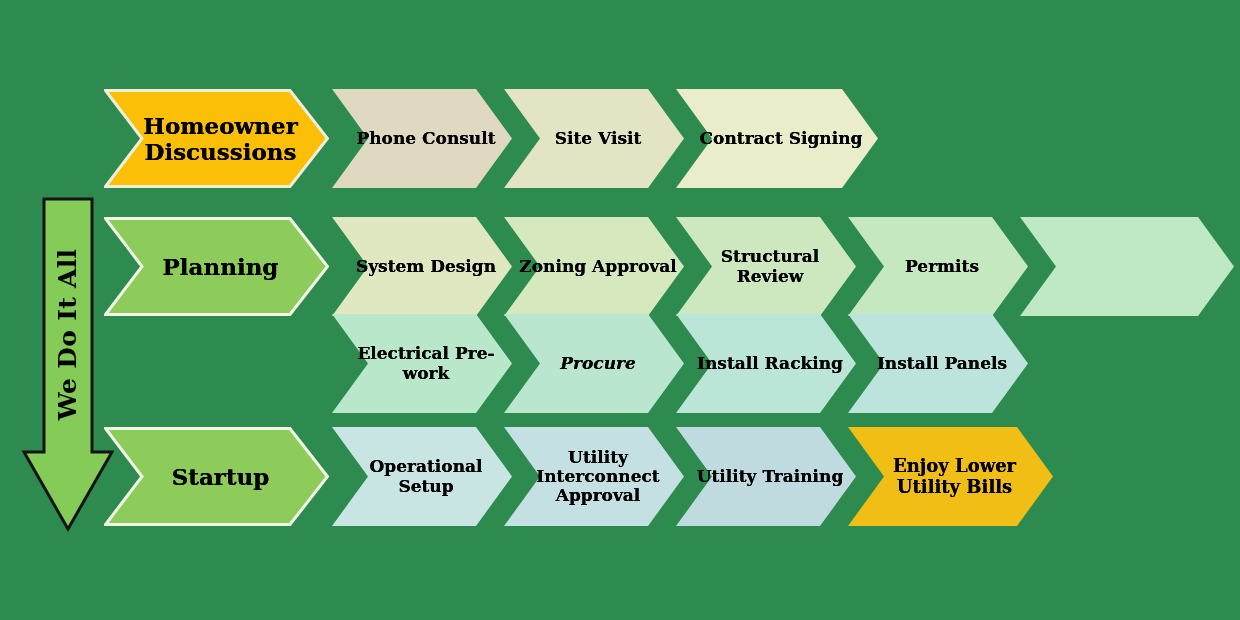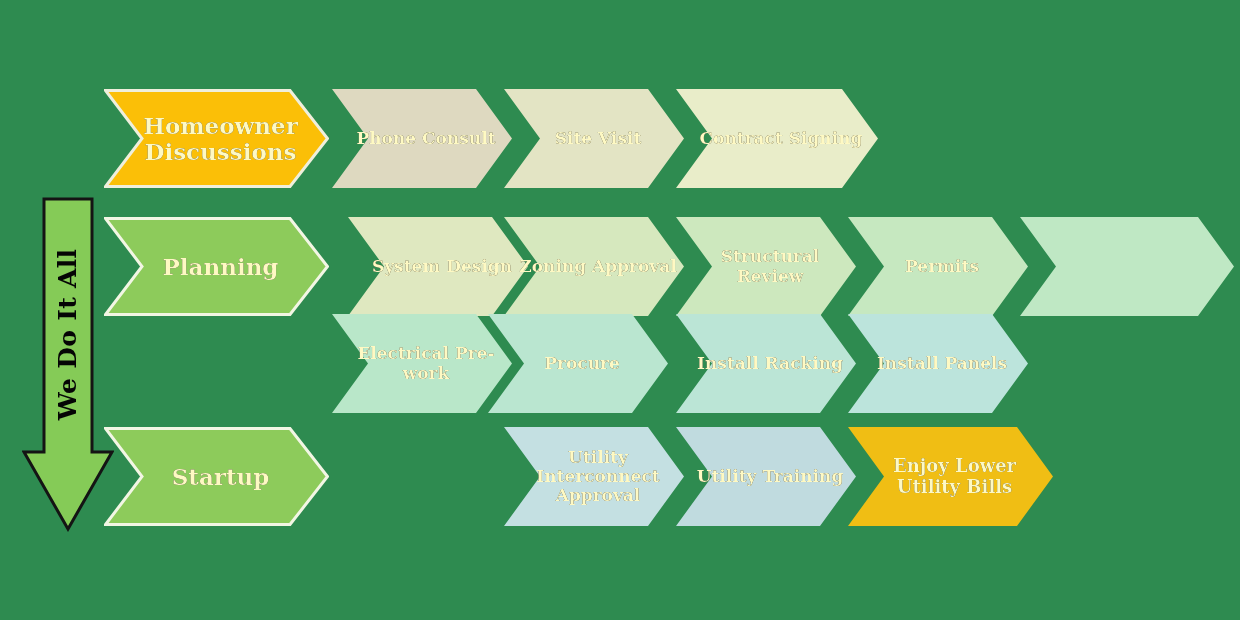--- a/index.html
+++ b/index.html
@@ -72,21 +72,21 @@
     display: flex;
     align-items: center;
     justify-content: center;
     box-sizing: border-box;
   }
   .chev .chev-label {
     position: relative;
     z-index: 2;
     text-align: center;
     font-weight: bold;
-    color: #fef9c3;
+    color: #000000;
     line-height: 1.12;
     font-family: "DejaVu Serif", "Liberation Serif", serif;
     padding-left: 14px;
     padding-right: 6px;
     text-shadow: 0 0 0 #000;
   }
   .chev svg {
     position: absolute;
     left: 0; top: 0;
     width: 100%;
@@ -146,21 +146,21 @@
 
   <div class="row" id="row2" style="left:104px; top:201px; width:1130px;margin-top:16px;">
 
     <div class="chev" style="left:0px; width:225px;">
       <svg viewBox="0 0 225 99" preserveAspectRatio="none">
         <polygon points="1.5,1.5 186,1.5 223.5,49.5 186,97.5 1.5,97.5 38,49.5" fill="#8DCB5B" stroke="#F2F6E4" stroke-width="3"></polygon>
       </svg>
       <div class="chev-label lbl-head">Planning</div>
     </div>
 
-    <div class="chev" style="left:244px; width:180px;">
+    <div class="chev" style="left:228px; width:180px;">
       <svg viewBox="0 0 180 99" preserveAspectRatio="none">
         <polygon points="0,0 144,0 180,49.5 144,99 0,99 36,49.5" fill="#DFE8C0"></polygon>
       </svg>
       <div class="chev-label lbl-step">System Design</div>
     </div>
 
     <div class="chev" style="left:400px; width:180px;">
       <svg viewBox="0 0 180 99" preserveAspectRatio="none">
         <polygon points="0,0 144,0 180,49.5 144,99 0,99 36,49.5" fill="#D6E8BE"></polygon>
       </svg>
@@ -191,21 +191,21 @@
   <div class="row" id="row3" style="left:104px; top:314px; width:1130px;">
 
 
     <div class="chev" style="left:228px; width:180px;">
       <svg viewBox="0 0 180 99" preserveAspectRatio="none">
         <polygon points="0,0 144,0 180,49.5 144,99 0,99 36,49.5" fill="#B9E7C9"></polygon>
       </svg>
       <div class="chev-label lbl-step">Electrical Pre-work</div>
     </div>
 
-    <div class="chev" style="left:384px; width:180px;">
+    <div class="chev" style="left:400px; width:180px;font-style:italic;">
       <svg viewBox="0 0 180 99" preserveAspectRatio="none">
         <polygon points="0,0 144,0 180,49.5 144,99 0,99 36,49.5" fill="#BAE6D0"></polygon>
       </svg>
       <div class="chev-label lbl-step">Procure</div>
     </div>
 
     <div class="chev" style="left:572px; width:180px;">
       <svg viewBox="0 0 180 99" preserveAspectRatio="none">
         <polygon points="0,0 144,0 180,49.5 144,99 0,99 36,49.5" fill="#BBE5D6"></polygon>
       </svg>
@@ -223,20 +223,26 @@
 
   <div class="row" id="row4" style="left:104px; top:427px; width:960px;">
 
     <div class="chev" style="left:0px; width:225px;">
       <svg viewBox="0 0 225 99" preserveAspectRatio="none">
         <polygon points="1.5,1.5 186,1.5 223.5,49.5 186,97.5 1.5,97.5 38,49.5" fill="#8DCB5B" stroke="#F2F6E4" stroke-width="3"></polygon>
       </svg>
       <div class="chev-label lbl-head">Startup</div>
     </div>
 
+    <div class="chev" style="left:228px; width:180px;">
+      <svg viewBox="0 0 180 99" preserveAspectRatio="none">
+        <polygon points="0,0 144,0 180,49.5 144,99 0,99 36,49.5" fill="#C8E5E4"></polygon>
+      </svg>
+      <div class="chev-label lbl-step">Operational Setup</div>
+    </div>
 
     <div class="chev" style="left:400px; width:180px;">
       <svg viewBox="0 0 180 99" preserveAspectRatio="none">
         <polygon points="0,0 144,0 180,49.5 144,99 0,99 36,49.5" fill="#C4E0E2"></polygon>
       </svg>
       <div class="chev-label lbl-step">Utility Interconnect Approval</div>
     </div>
 
     <div class="chev" style="left:572px; width:180px;">
       <svg viewBox="0 0 180 99" preserveAspectRatio="none">

